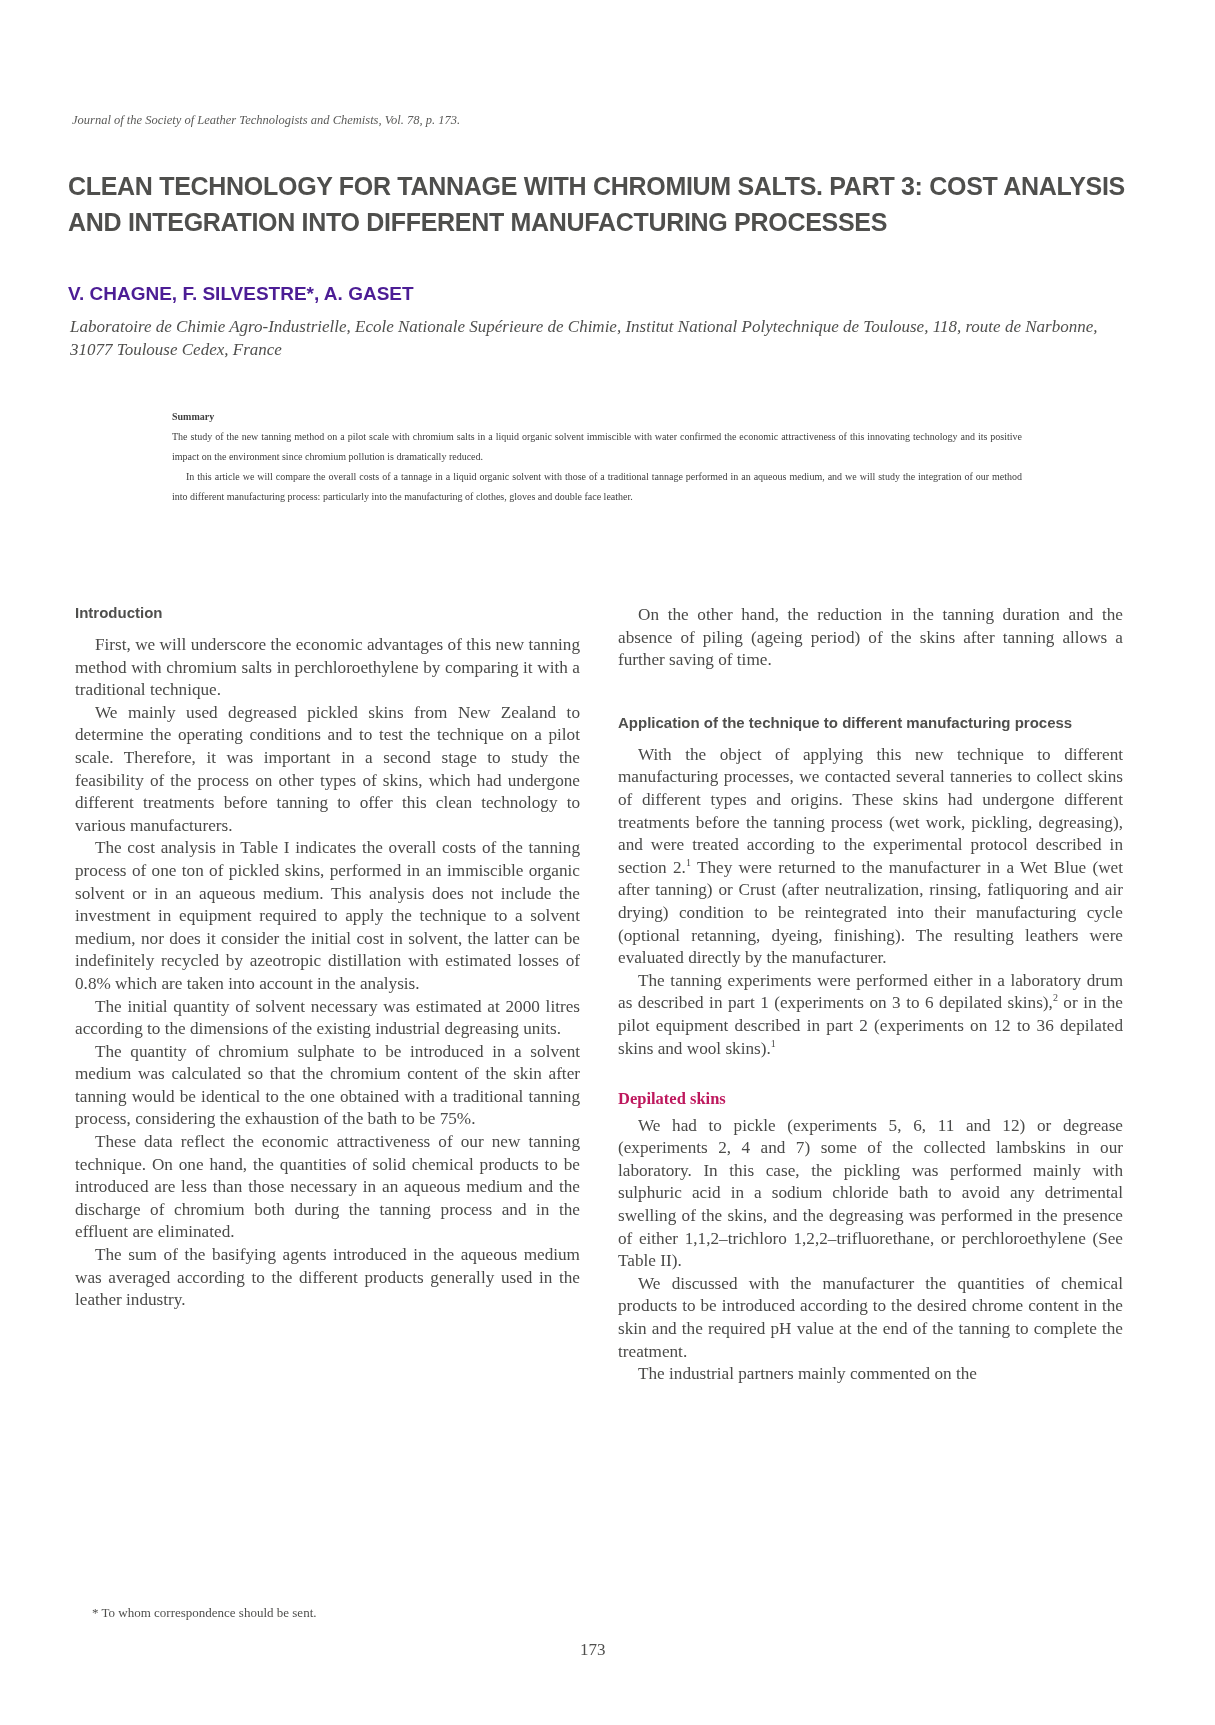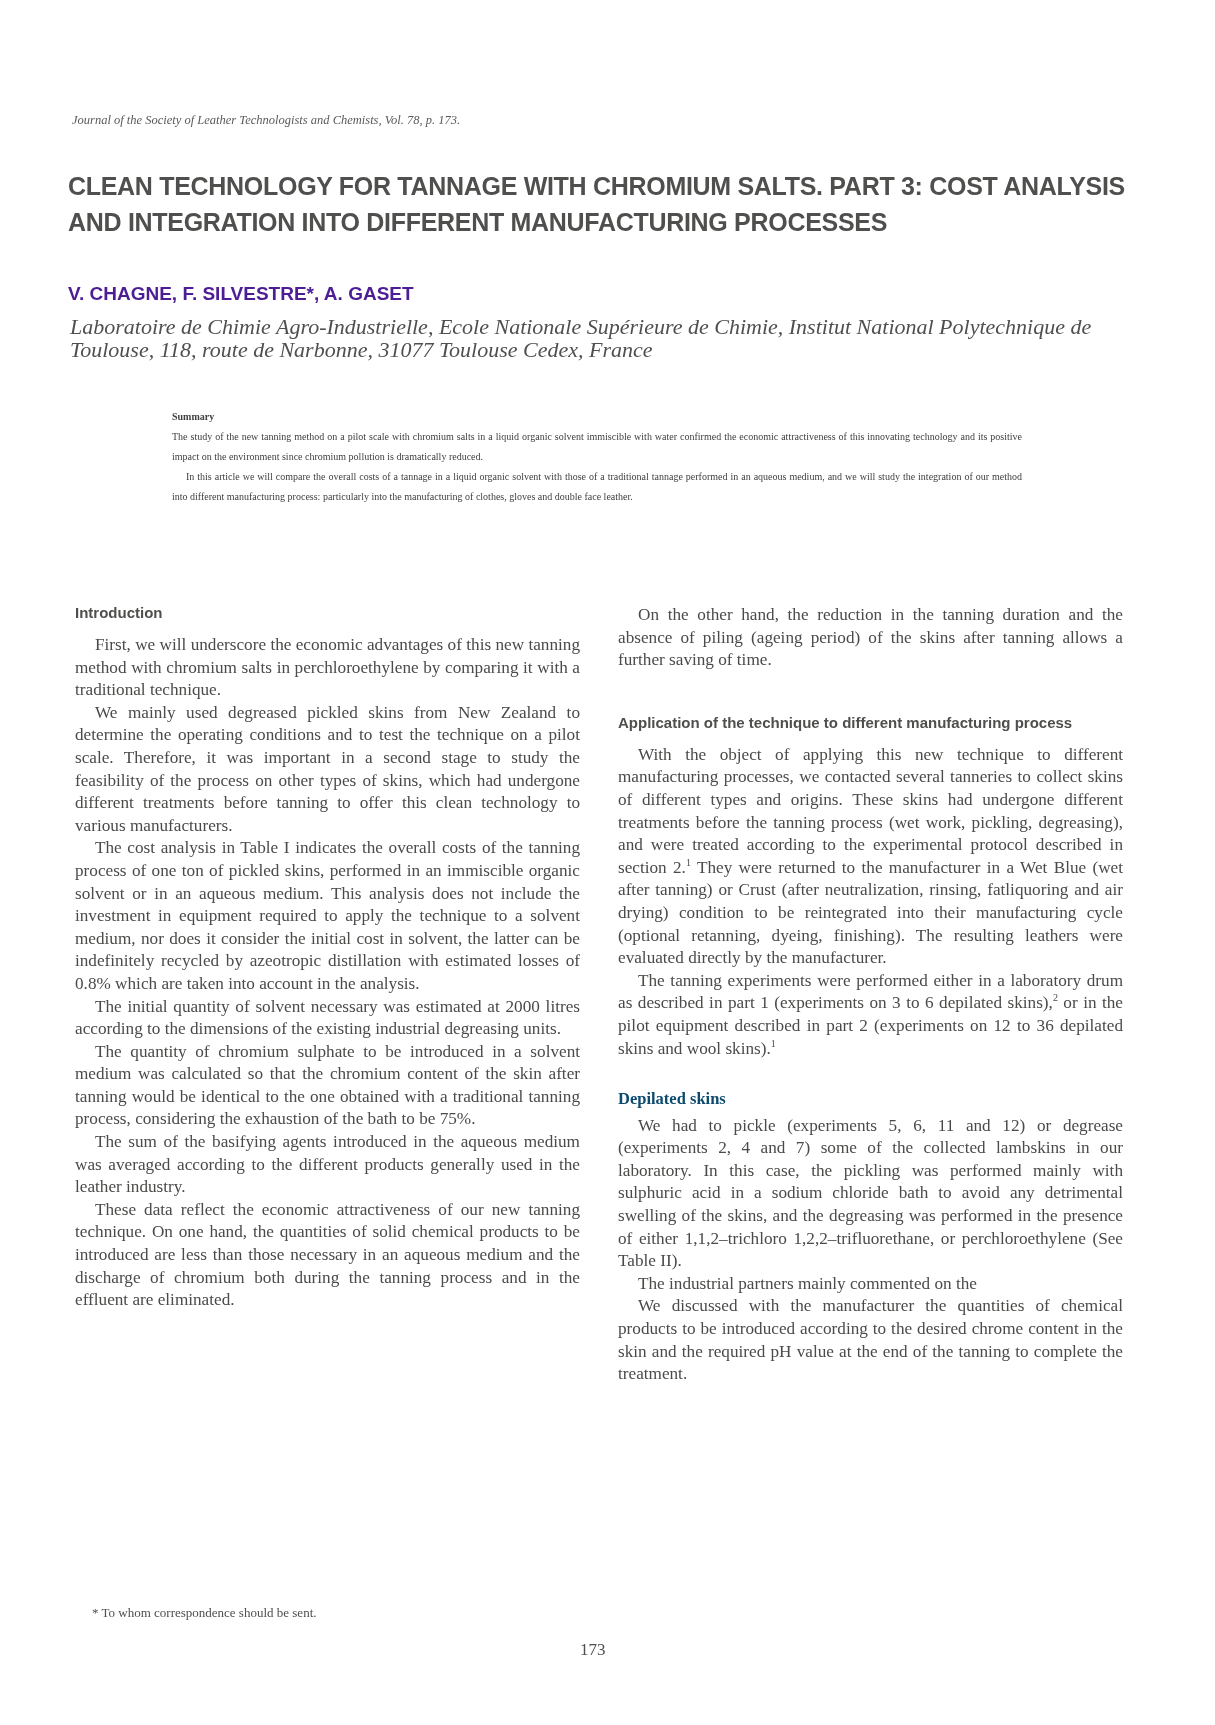--- a/index.html
+++ b/index.html
@@ -18,42 +18,42 @@
     font-weight: bold; font-size: 25px; line-height: 36px; color: #4f4f4d;
     letter-spacing: -0.3px;
   }
   .authors {
     left: 68px; top: 283px;
     font-family: "Liberation Sans", "DejaVu Sans", sans-serif;
     font-weight: bold; font-size: 19px; color: #4c1d95;
   }
   .affil {
     left: 70px; top: 315px; width: 1040px;
-    font-style: italic; font-size: 22px; line-height: 23px; color: #4f4f4d;
+    font-style: italic; font-size: 17px; line-height: 23px; color: #4f4f4d;
   }
   .summary {
     left: 172px; top: 407px; width: 850px;
     font-size: 10px; line-height: 20px; color: #404040; text-align: justify;
   }
   .summary .head { font-weight: bold; display: block; }
   .summary p { margin: 0; }
   .summary p.indent { text-indent: 14px; }
   .col {
     width: 505px; font-size: 17.2px; line-height: 22.6px; text-align: justify; color: #4a4a48;
   }
   .col p { margin: 0; text-indent: 20px; }
   .col-left { left: 75px; top: 602px; }
   .col-right { left: 618px; top: 604px; }
   .sec-head {
     font-family: "Liberation Sans", "DejaVu Sans", sans-serif;
     font-weight: bold; font-size: 15px; line-height: 22px; color: #4f4f4d;
     margin: 0 0 10px 0;
   }
   .sub-head {
-    font-weight: bold; font-size: 16.5px; margin: 0 0 4px 0; color: #0c4a6e;
+    font-weight: bold; font-size: 16.5px; margin: 0 0 4px 0; color: #be185d;
   }
   .footnote {
     left: 92px; top: 1605px; font-size: 13px; color: #4f4f4d;
   }
   .pagenum {
     left: 580px; top: 1640px; font-size: 17px; color: #4f4f4d;
   }
   sup { font-size: 10px; line-height: 0; }
 </style>
 </head>
@@ -74,31 +74,31 @@
 </div>
 
 <div class="abs col col-left">
   <div class="sec-head">Introduction</div>
   <p>First, we will underscore the economic advantages of this new tanning method with chromium salts in perchloroethylene by comparing it with a traditional technique.</p>
   <p>We mainly used degreased pickled skins from New Zealand to determine the operating conditions and to test the technique on a pilot scale. Therefore, it was important in a second stage to study the feasibility of the process on other types of skins, which had undergone different treatments before tanning to offer this clean technology to various manufacturers.</p>
 
   <p>The cost analysis in Table I indicates the overall costs of the tanning process of one ton of pickled skins, performed in an immiscible organic solvent or in an aqueous medium. This analysis does not include the investment in equipment required to apply the technique to a solvent medium, nor does it consider the initial cost in solvent, the latter can be indefinitely recycled by azeotropic distillation with estimated losses of 0.8% which are taken into account in the analysis.</p>
   <p>The initial quantity of solvent necessary was estimated at 2000 litres according to the dimensions of the existing industrial degreasing units.</p>
   <p>The quantity of chromium sulphate to be introduced in a solvent medium was calculated so that the chromium content of the skin after tanning would be identical to the one obtained with a traditional tanning process, considering the exhaustion of the bath to be 75%.</p>
+  <p>These data reflect the economic attractiveness of our new tanning technique. On one hand, the quantities of solid chemical products to be introduced are less than those necessary in an aqueous medium and the discharge of chromium both during the tanning process and in the effluent are eliminated.</p>
   <p>The sum of the basifying agents introduced in the aqueous medium was averaged according to the different products generally used in the leather industry.</p>
-  <p>These data reflect the economic attractiveness of our new tanning technique. On one hand, the quantities of solid chemical products to be introduced are less than those necessary in an aqueous medium and the discharge of chromium both during the tanning process and in the effluent are eliminated.</p>
 </div>
 
 <div class="abs col col-right">
   <p>On the other hand, the reduction in the tanning duration and the absence of piling (ageing period) of the skins after tanning allows a further saving of time.</p>
 
   <div class="sec-head" style="margin-top:40px;">Application of the technique to different manufacturing process</div>
   <p><span>With the object of applying this new technique to different manufacturing processes, we contacted several tanneries to collect skins of different types and origins. These skins had undergone different treatments before the tanning process (wet work, pickling, degreasing), and were treated according to the experimental protocol described in section 2.</span><sup>1</sup><span> They were returned to the manufacturer in a Wet Blue (wet after tanning) or Crust (after neutralization, rinsing, fatliquoring and air drying) condition to be reintegrated into their manufacturing cycle (optional retanning, dyeing, finishing). The resulting leathers were evaluated directly by the manufacturer.</span></p>
   <p><span>The tanning experiments were performed either in a laboratory drum as described in part 1 (experiments on 3 to 6 depilated skins),</span><sup>2</sup><span> or in the pilot equipment described in part 2 (experiments on 12 to 36 depilated skins and wool skins).</span><sup>1</sup></p>
 
   <div class="sub-head" style="margin-top:28px;">Depilated skins</div>
   <p>We had to pickle (experiments 5, 6, 11 and 12) or degrease (experiments 2, 4 and 7) some of the collected lambskins in our laboratory. In this case, the pickling was performed mainly with sulphuric acid in a sodium chloride bath to avoid any detrimental swelling of the skins, and the degreasing was performed in the presence of either 1,1,2–trichloro 1,2,2–trifluorethane, or perchloroethylene (See Table II).</p>
+  <p>We discussed with the manufacturer the quantities of chemical products to be introduced according to the desired chrome content in the skin and the required pH value at the end of the tanning to complete the treatment.</p>
   <p>The industrial partners mainly commented on the</p>
-  <p>We discussed with the manufacturer the quantities of chemical products to be introduced according to the desired chrome content in the skin and the required pH value at the end of the tanning to complete the treatment.</p>
 </div>
 
 <div class="abs footnote">* To whom correspondence should be sent.</div>
 <div class="abs pagenum">173</div>
 
 </body></html>

